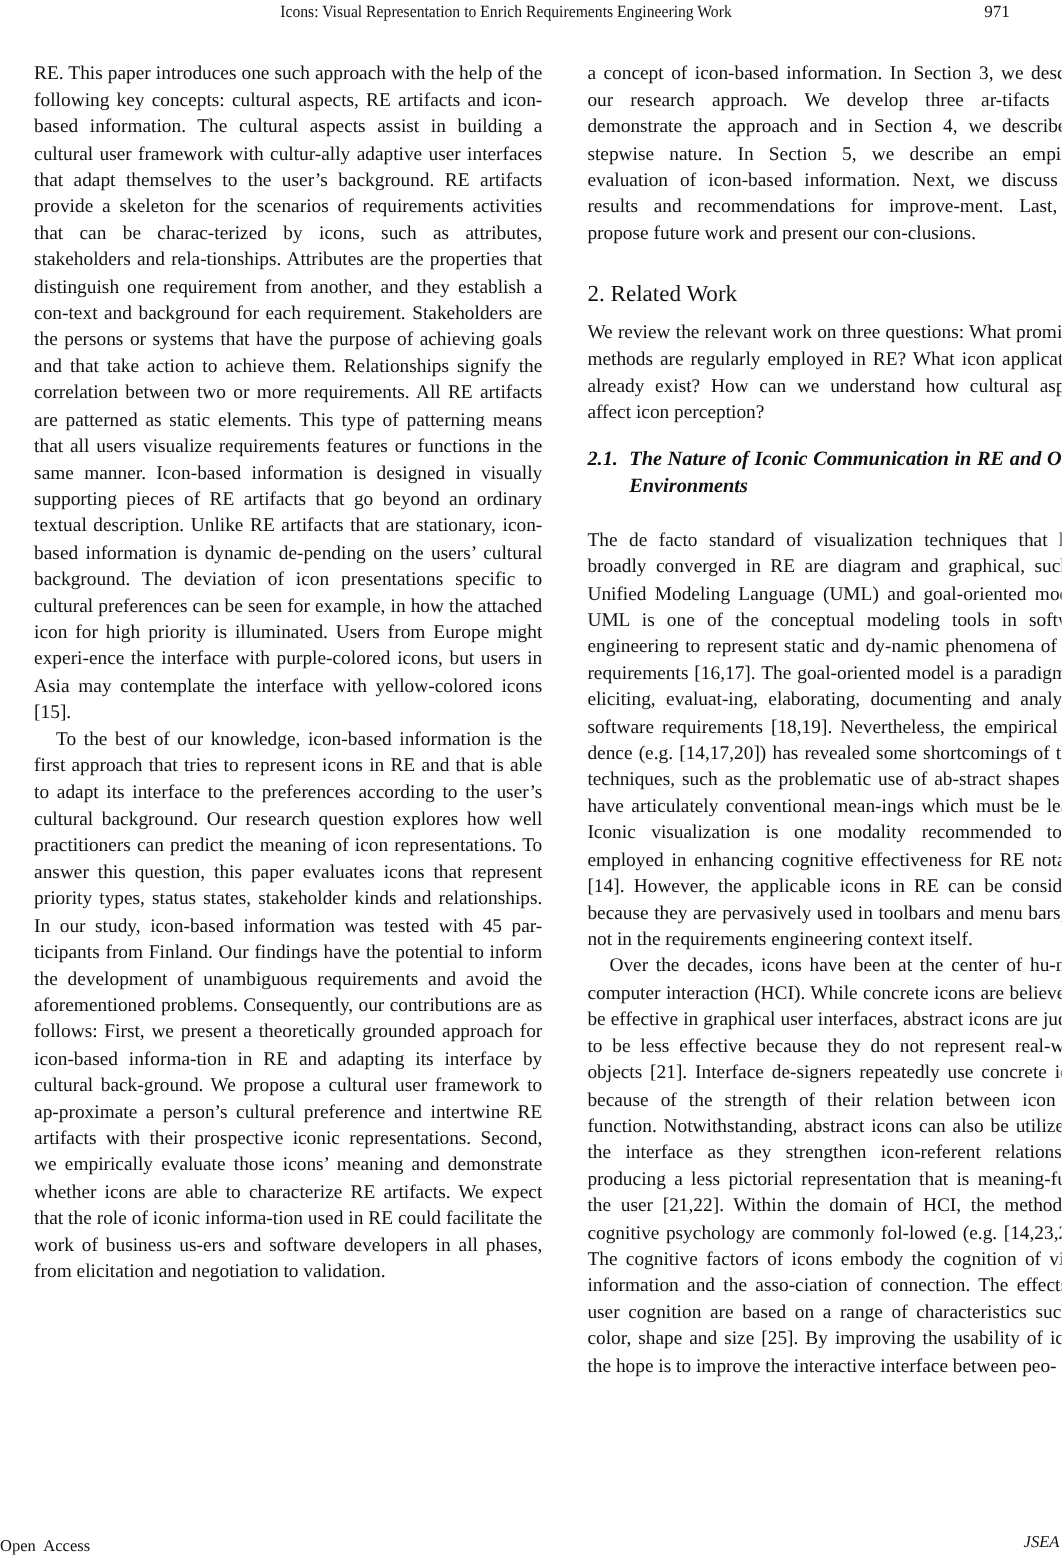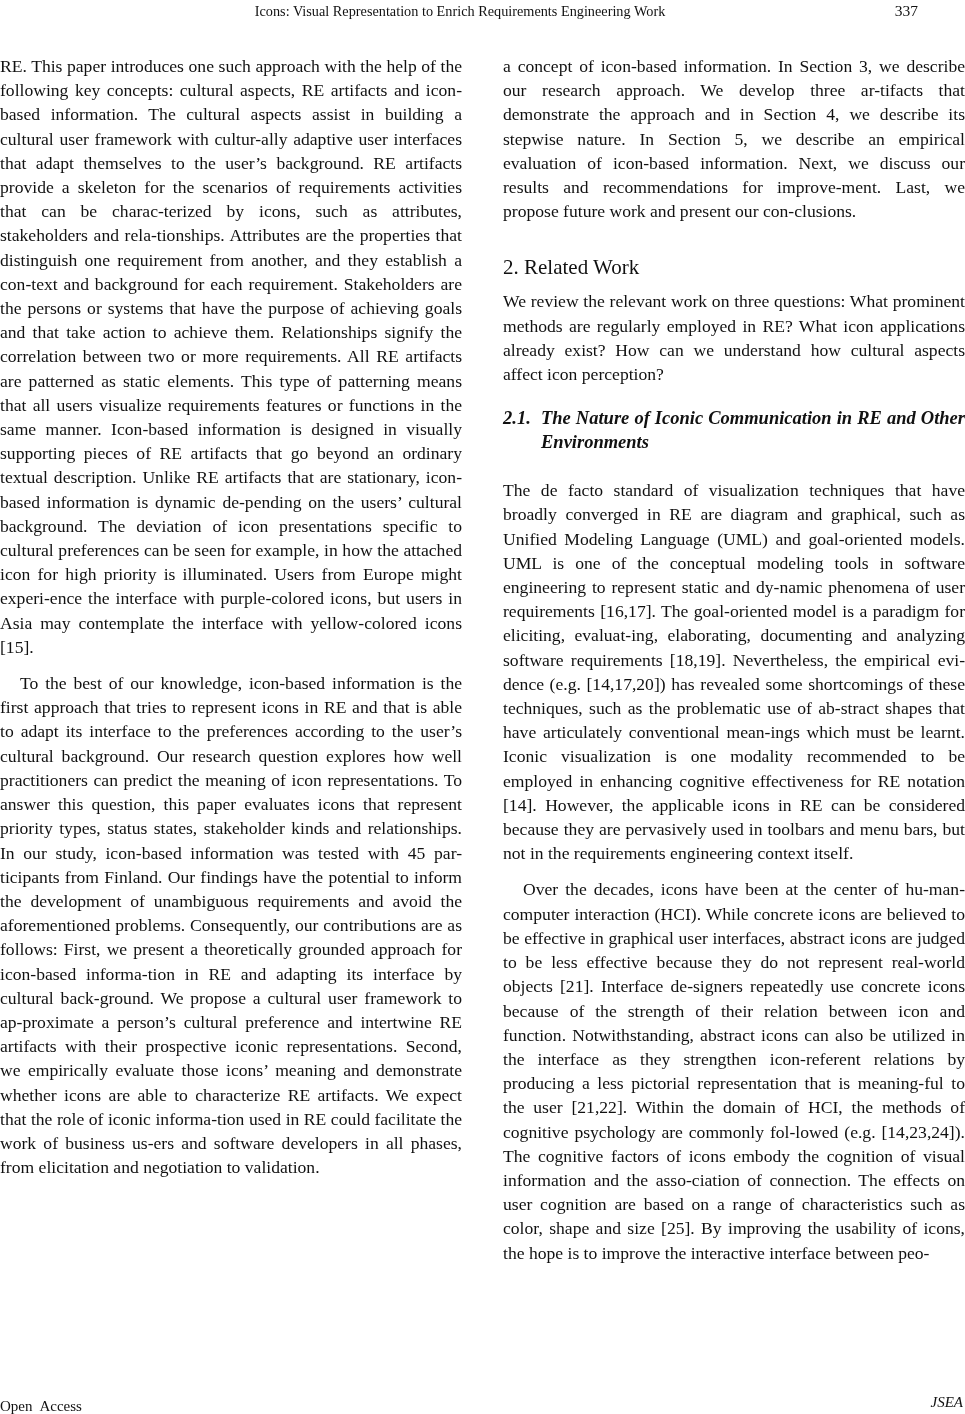--- a/index.html
+++ b/index.html
@@ -13,26 +13,26 @@
       font-size: 15.5px; line-height: 20px;
     }
     .running-head .title {
       position: absolute; left: 0; right: 0; top: 1px; text-align: center;
       transform: scaleX(0.92); transform-origin: center;
     }
     .running-head .page-num { position: absolute; right: 2px; top: 1px; }
     .col {
       position: absolute; top: 54px; width: 462px;
       font-size: 17.6px; line-height: 24.2px;
-      text-align: justify; hyphens: none;
+      text-align: justify; hyphens: none; padding-left: 31px;
     }
     .col.left { left: 0; }
     .col.right { left: 503px; }
     .col p { margin: 0; }
-    .col p.indent { text-indent: 20px; margin-top: 12px; }
+    .col p.indent { text-indent: 20px; }
     h2.section {
       font-size: 21px; font-weight: normal; margin: 31px 0 9px 0; line-height: 26px;
     }
     h3.subsection {
       font-size: 18.5px; font-weight: bold; margin: 20px 0 24px 0; line-height: 24px;
       display: flex;
       font-style: italic;
     }
     h3.subsection .num { flex: 0 0 38px; }
     h3.subsection .txt { flex: 1; }
@@ -41,21 +41,21 @@
       font-size: 15px; line-height: 18px;
     }
     .footer .left { position: absolute; left: 0; top: 4px; word-spacing: 4px; }
     .footer .right { position: absolute; right: 2px; top: 0; font-weight: normal; font-style: italic; }
   </style>
 </head>
 <body>
 
 <div class="running-head">
   <span class="title">Icons: Visual Representation to Enrich Requirements Engineering Work</span>
-  <span class="page-num">337</span>
+  <span class="page-num">971</span>
 </div>
 
 <div class="col left">
   <p>RE. This paper introduces one such approach with the help of the following key concepts: cultural aspects, RE artifacts and icon-based information. The cultural aspects assist in building a cultural user framework with cultur-ally adaptive user interfaces that adapt themselves to the user’s background. RE artifacts provide a skeleton for the scenarios of requirements activities that can be charac-terized by icons, such as attributes, stakeholders and rela-tionships. Attributes are the properties that distinguish one requirement from another, and they establish a con-text and background for each requirement. Stakeholders are the persons or systems that have the purpose of achieving goals and that take action to achieve them. Relationships signify the correlation between two or more requirements. All RE artifacts are patterned as static elements. This type of patterning means that all users visualize requirements features or functions in the same manner. Icon-based information is designed in visually supporting pieces of RE artifacts that go beyond an ordinary textual description. Unlike RE artifacts that are stationary, icon-based information is dynamic de-pending on the users’ cultural background. The deviation of icon presentations specific to cultural preferences can be seen for example, in how the attached icon for high priority is illuminated. Users from Europe might experi-ence the interface with purple-colored icons, but users in Asia may contemplate the interface with yellow-colored icons [15].</p>
   <p class="indent">To the best of our knowledge, icon-based information is the first approach that tries to represent icons in RE and that is able to adapt its interface to the preferences according to the user’s cultural background. Our research question explores how well practitioners can predict the meaning of icon representations. To answer this question, this paper evaluates icons that represent priority types, status states, stakeholder kinds and relationships. In our study, icon-based information was tested with 45 par-ticipants from Finland. Our findings have the potential to inform the development of unambiguous requirements and avoid the aforementioned problems. Consequently, our contributions are as follows: First, we present a theoretically grounded approach for icon-based informa-tion in RE and adapting its interface by cultural back-ground. We propose a cultural user framework to ap-proximate a person’s cultural preference and intertwine RE artifacts with their prospective iconic representations. Second, we empirically evaluate those icons’ meaning and demonstrate whether icons are able to characterize RE artifacts. We expect that the role of iconic informa-tion used in RE could facilitate the work of business us-ers and software developers in all phases, from elicitation and negotiation to validation.</p>
 </div>
 
 <div class="col right">
   <p>a concept of icon-based information. In Section 3, we describe our research approach. We develop three ar-tifacts that demonstrate the approach and in Section 4, we describe its stepwise nature. In Section 5, we describe an empirical evaluation of icon-based information. Next, we discuss our results and recommendations for improve-ment. Last, we propose future work and present our con-clusions.</p>
   <h2 class="section">2. Related Work</h2>

